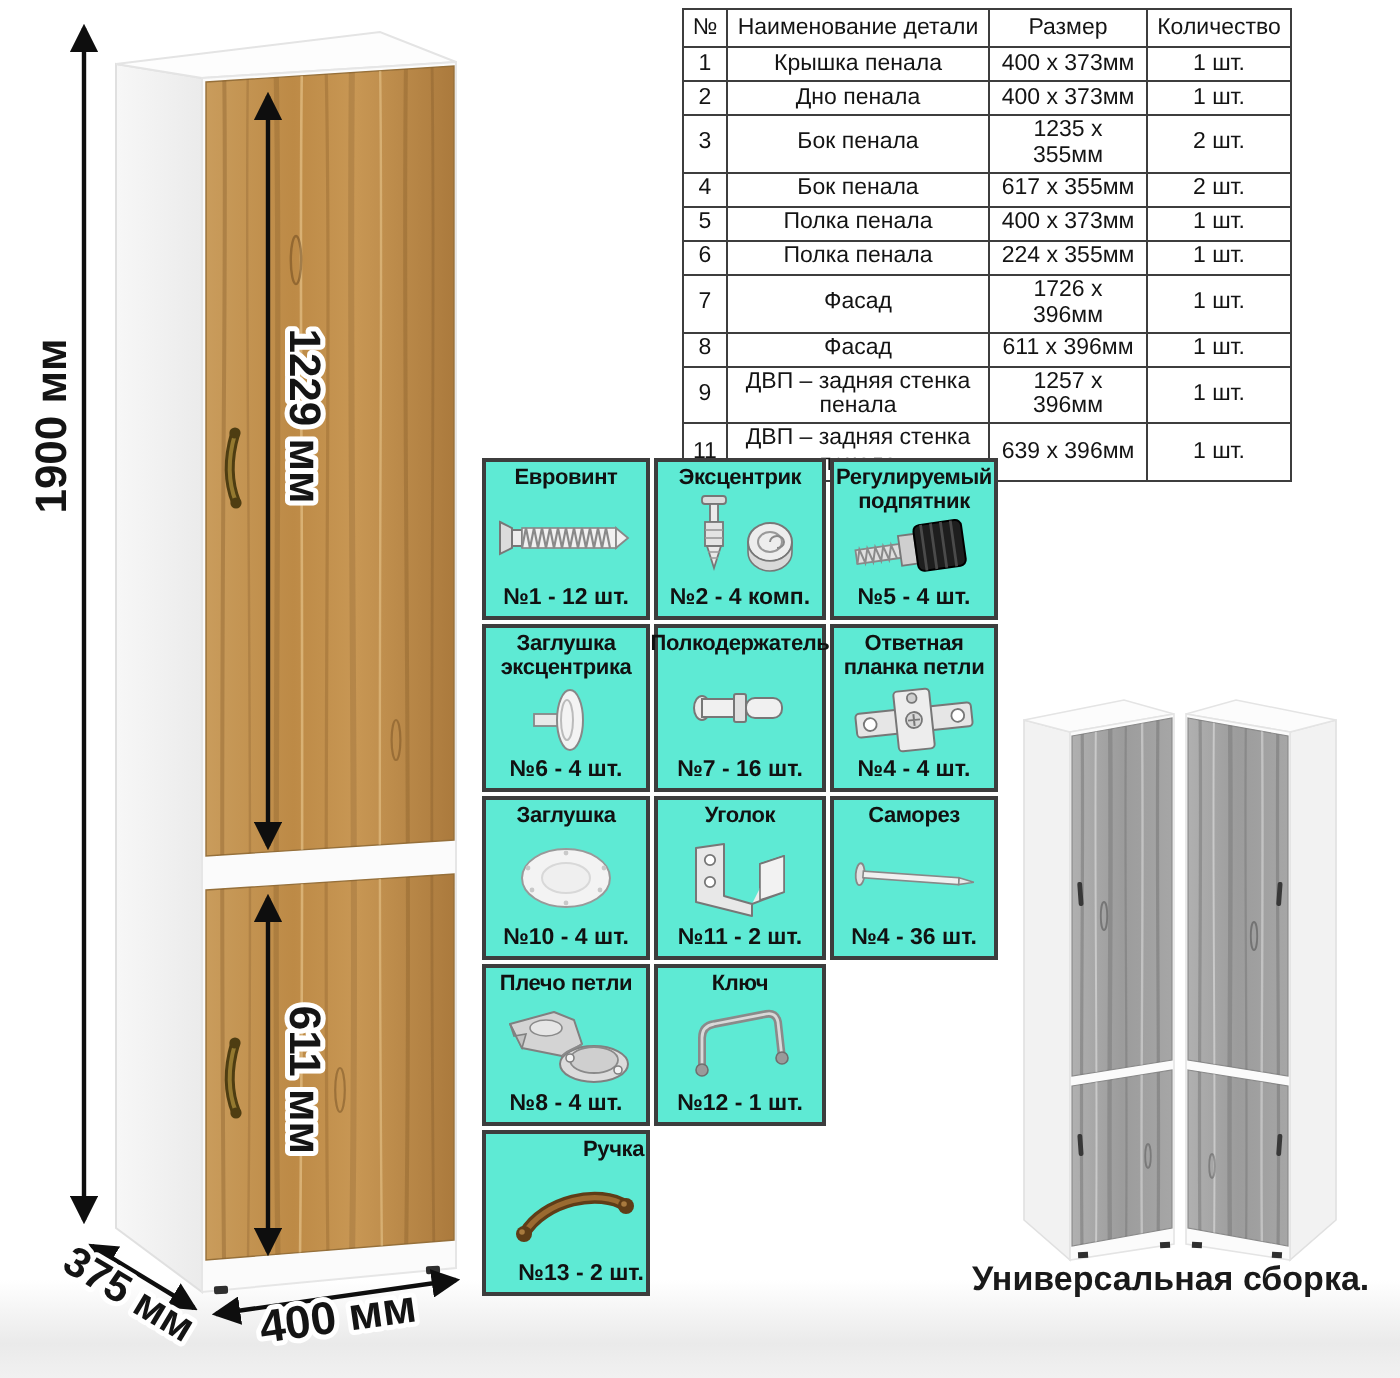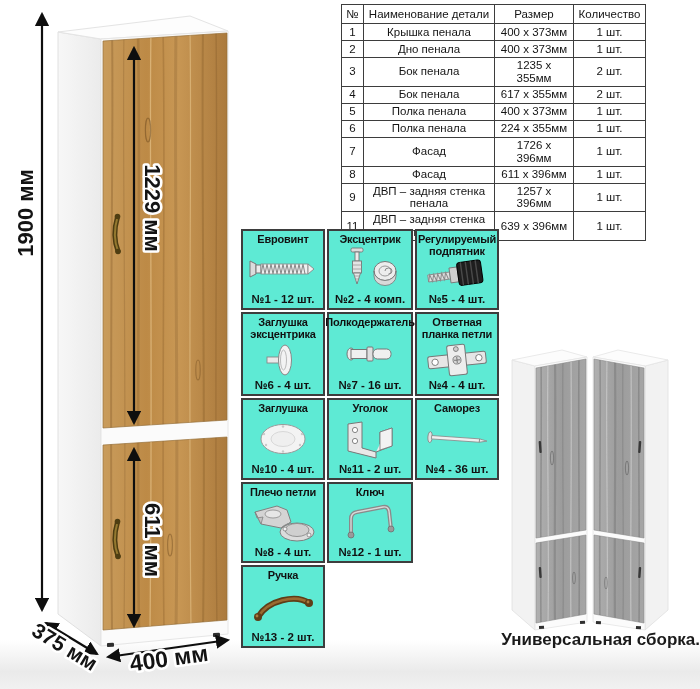--- a/index.html
+++ b/index.html
@@ -19,25 +19,25 @@
   col.c-num{width:22px;} col.c-name{width:131px;} col.c-size{width:79px;} col.c-qty{width:72px;}
 
   
   .hw-grid{position:absolute;left:241px;top:229px;z-index:2;display:grid;
            grid-template-columns:84px 86px 84px;grid-template-rows:81px 84px 82px 81px 83px;gap:2px;}
   .hw-cell{border:2px solid #3d3d3d;background:#5eead4;box-sizing:border-box;
            display:flex;flex-direction:column;align-items:center;padding:2px 1px 3px 1px;}
   .hw-title{font-weight:bold;font-size:11px;text-align:center;line-height:1.12;letter-spacing:-0.2px;}
   .hw-icon{flex:1;display:flex;align-items:center;justify-content:center;min-height:0;}
   .hw-count{font-weight:bold;font-size:11.5px;white-space:nowrap;}
-  .hw-c13{grid-column:1;grid-row:5;}
+  .hw-c13{grid-column:1;grid-row:5;align-items:flex-end;}
 
   
   .assembly-caption{position:absolute;left:486px;top:630px;width:214px;z-index:2;
-                    text-align:right;font-weight:bold;font-size:17px;color:#1a1a1a;}
+                    text-align:left;font-weight:bold;font-size:17px;color:#1a1a1a;}
 
   
   .dim{font-family:"Liberation Sans",sans-serif;font-weight:bold;fill:#141414;
        paint-order:stroke;stroke:#ffffff;stroke-width:5px;stroke-linejoin:round;}
 </style>
 </head>
 <body>
 <div class="page">
 
 <div class="floor"></div>

